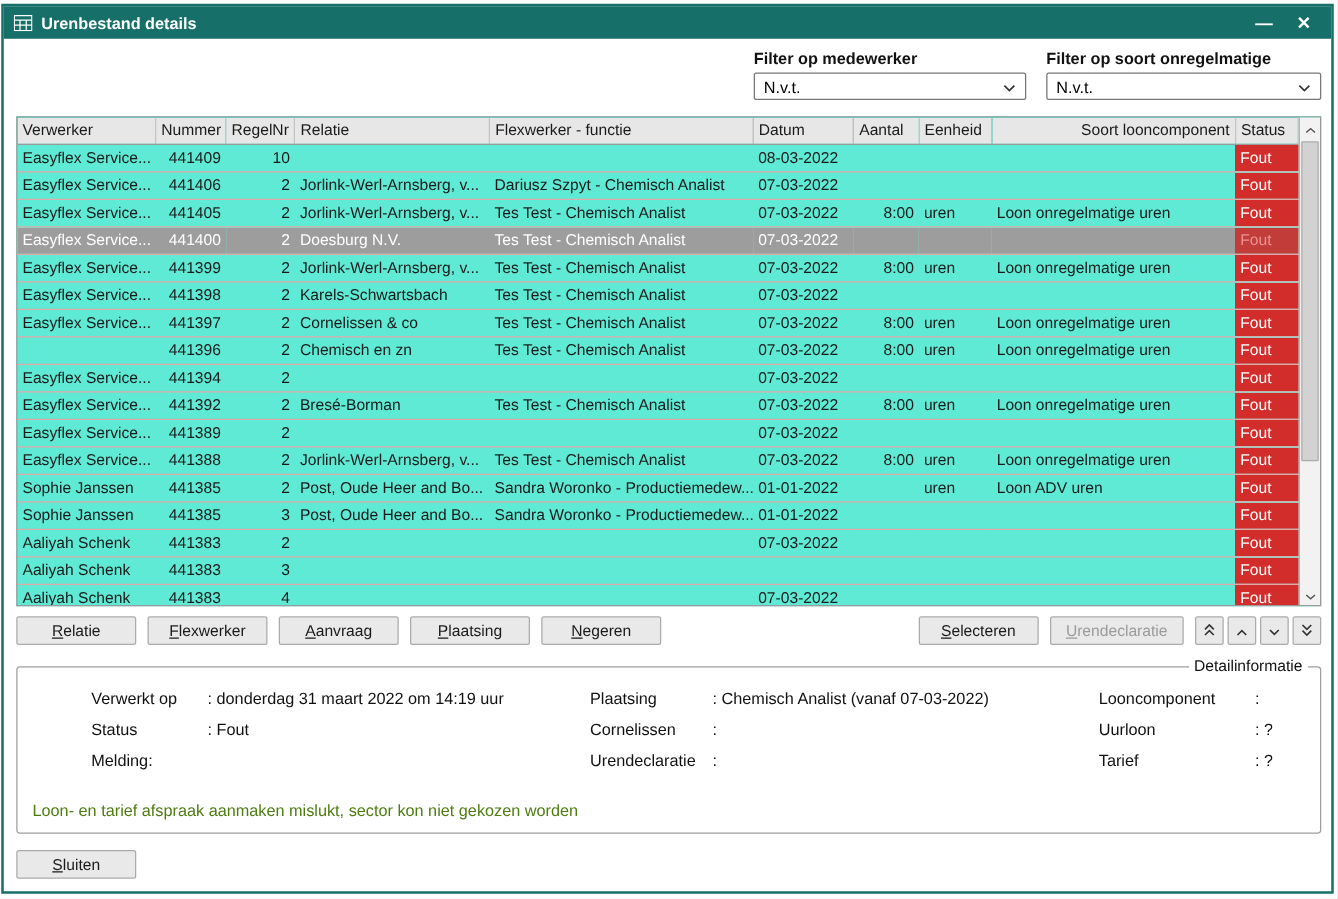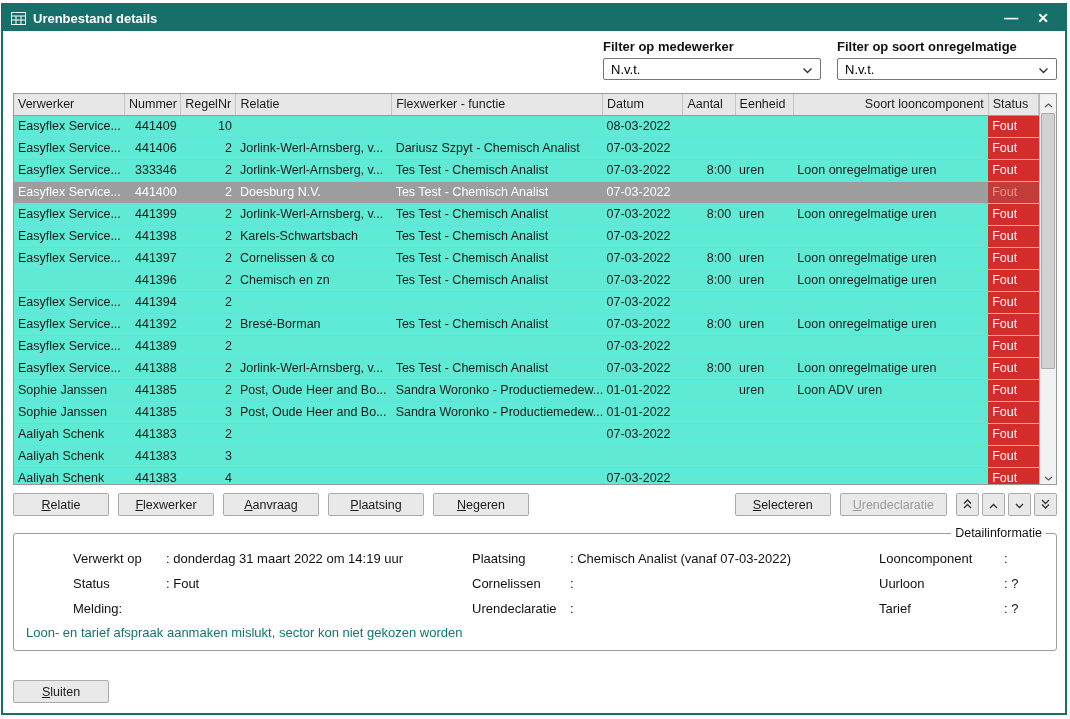--- a/index.html
+++ b/index.html
@@ -50,21 +50,21 @@
   .detail-grid { display: flex; }
   .dcol { display: flex; flex-direction: column; margin-left: 47px; }
   .dcol1 { width: 352px; }
   .dcol2 { width: 360px; }
   .dcol3 { flex: 1; }
   .drow { display: flex; height: 25px; align-items: center; font-size: 13px; color: #111; }
   .dcol1 .dlabel { width: 93px; flex: 0 0 auto; }
   .dcol2 .dlabel { width: 98px; flex: 0 0 auto; }
   .dcol3 .dlabel { width: 125px; flex: 0 0 auto; }
   .dvalue { white-space: nowrap; overflow: hidden; }
-  .detail-message { font-size: 13px; color: #0f766e; margin-top: 4px; }
+  .detail-message { font-size: 13px; color: #4d7c0f; margin-top: 20px; }
   
   .footer { margin-top: auto; padding: 8px 10px 10px; flex: 0 0 auto; }
   u { text-decoration: underline; }
 </style>
 </head>
 <body>
 
 <div class="dialog">
 
   <div class="titlebar">
@@ -141,21 +141,21 @@
             <td>Jorlink-Werl-Arnsberg, v...</td>
             <td>Dariusz Szpyt - Chemisch Analist</td>
             <td>07-03-2022</td>
             <td class="num"></td>
             <td></td>
             <td></td>
             <td class="status">Fout</td>
           </tr>
           <tr>
             <td>Easyflex Service...</td>
-            <td class="num">333346</td>
+            <td class="num">441405</td>
             <td class="num">2</td>
             <td>Jorlink-Werl-Arnsberg, v...</td>
             <td>Tes Test - Chemisch Analist</td>
             <td>07-03-2022</td>
             <td class="num">8:00</td>
             <td>uren</td>
             <td>Loon onregelmatige uren</td>
             <td class="status">Fout</td>
           </tr>
           <tr class="selected">

